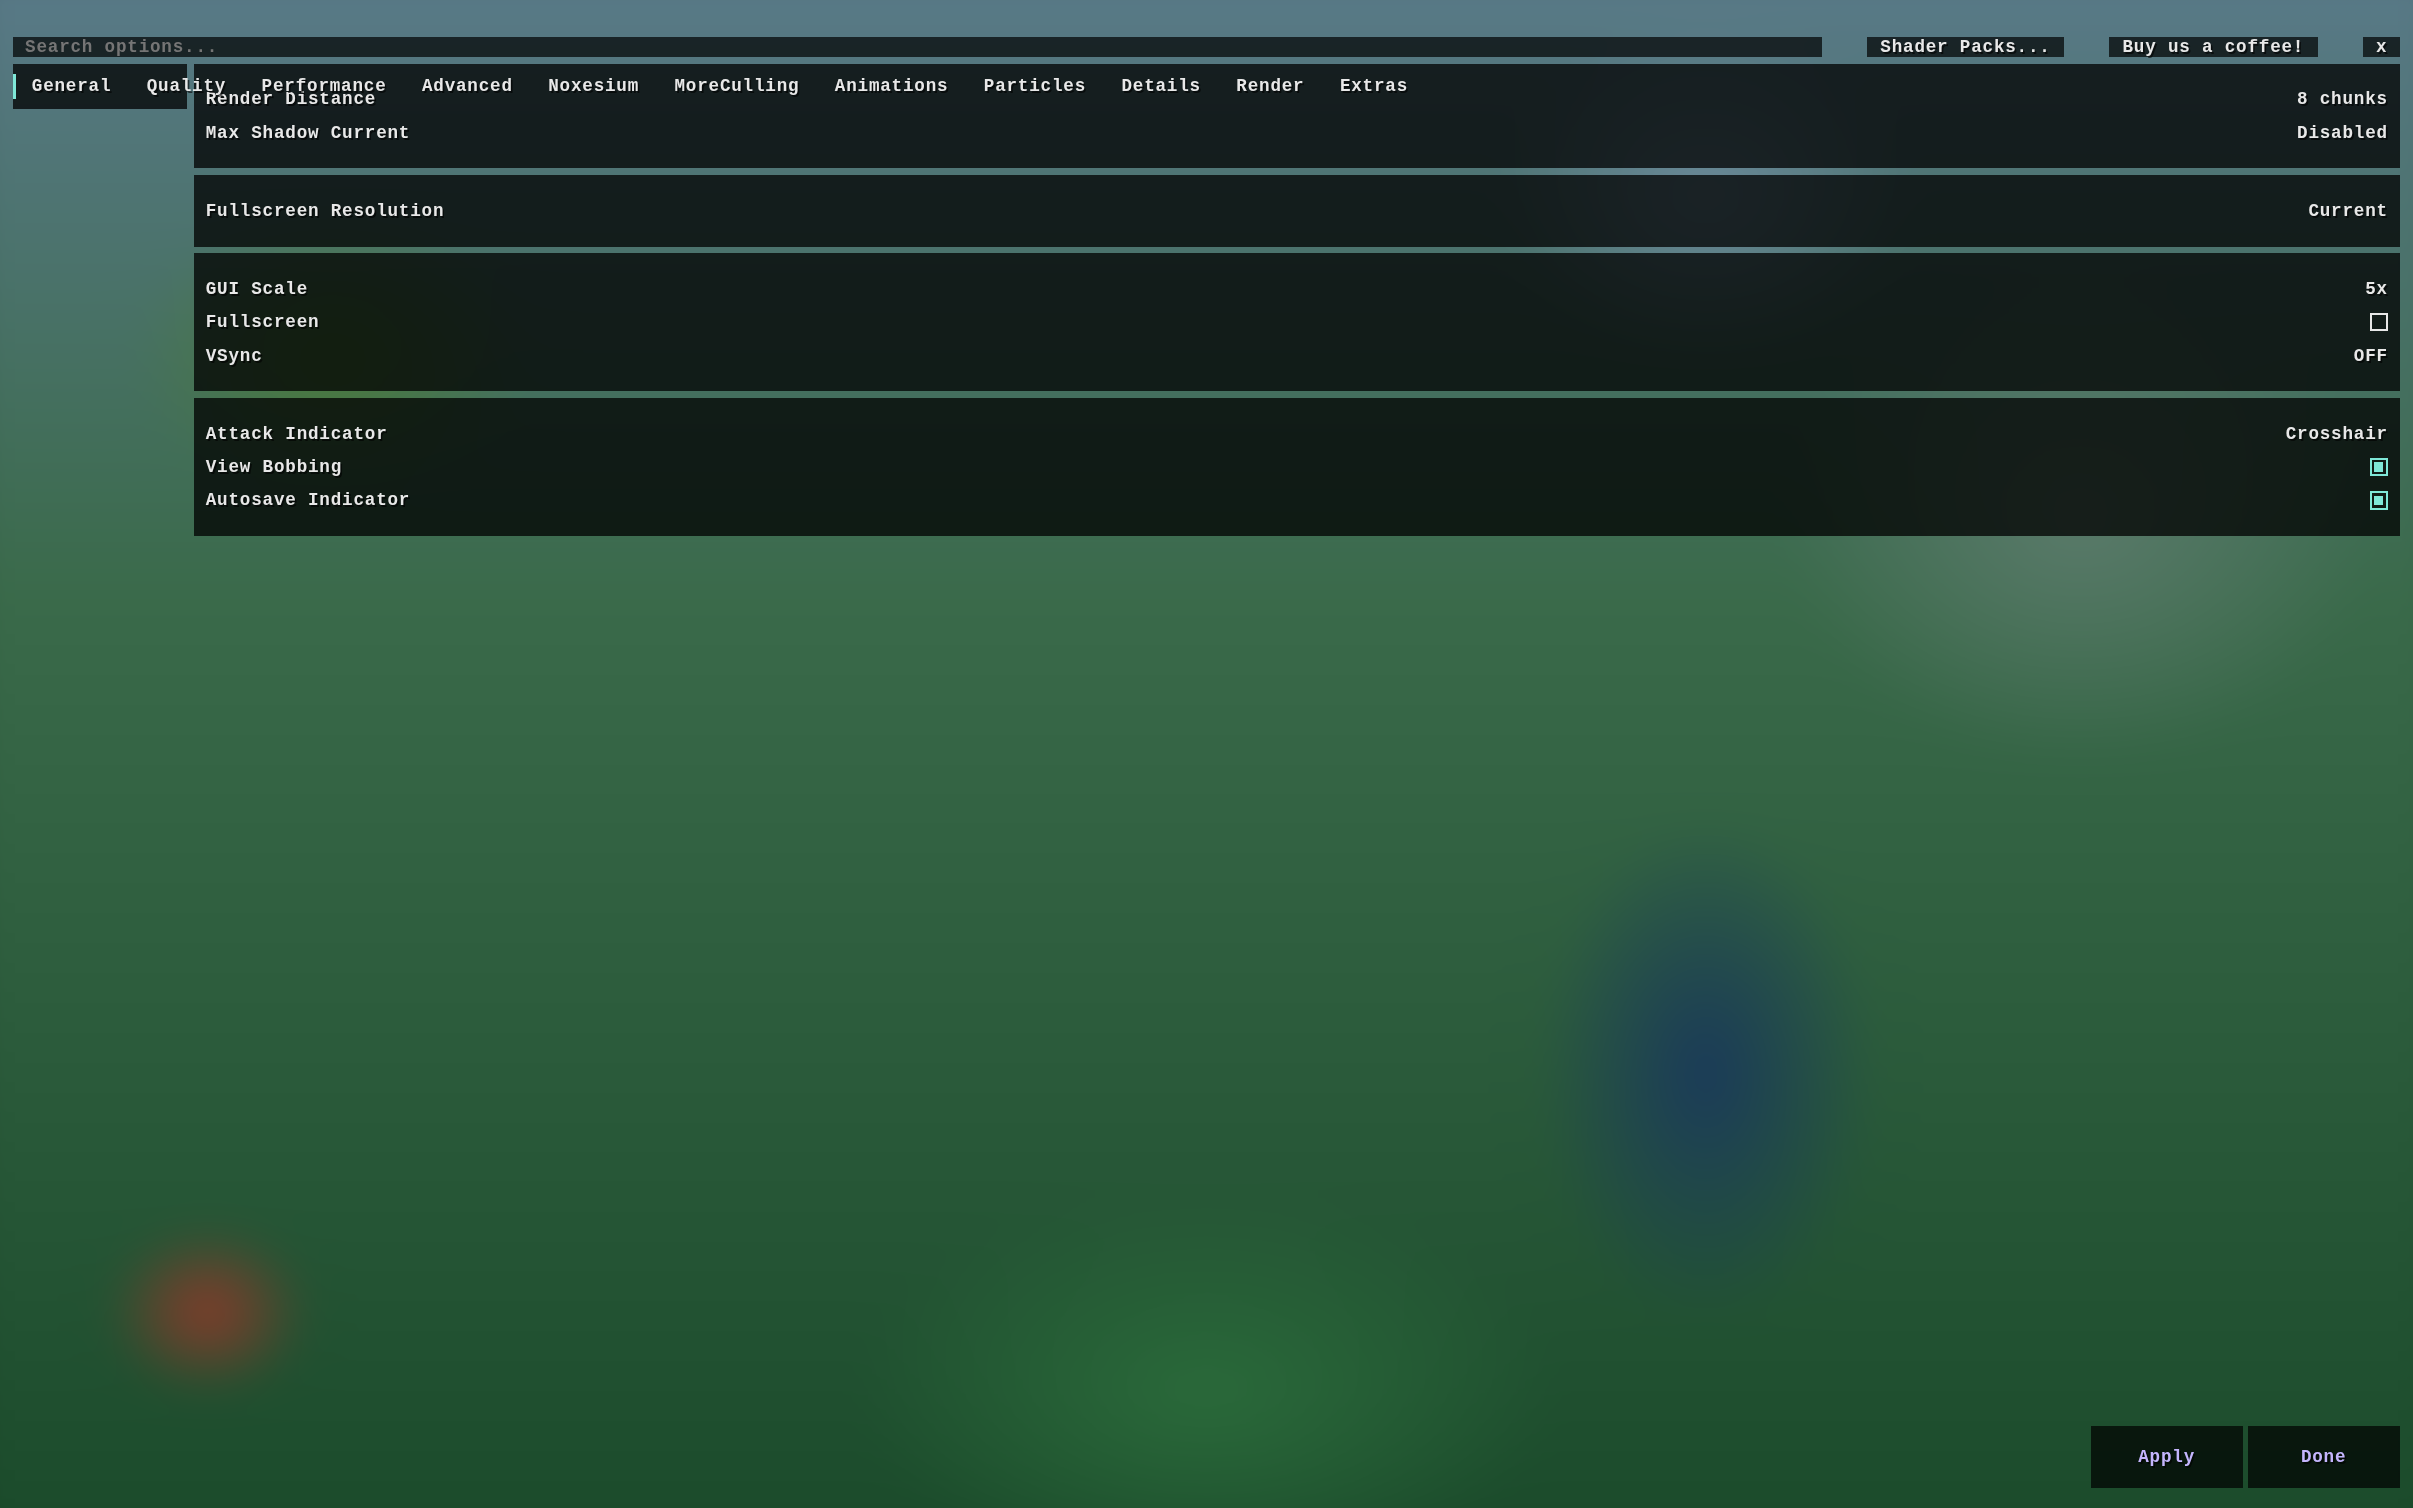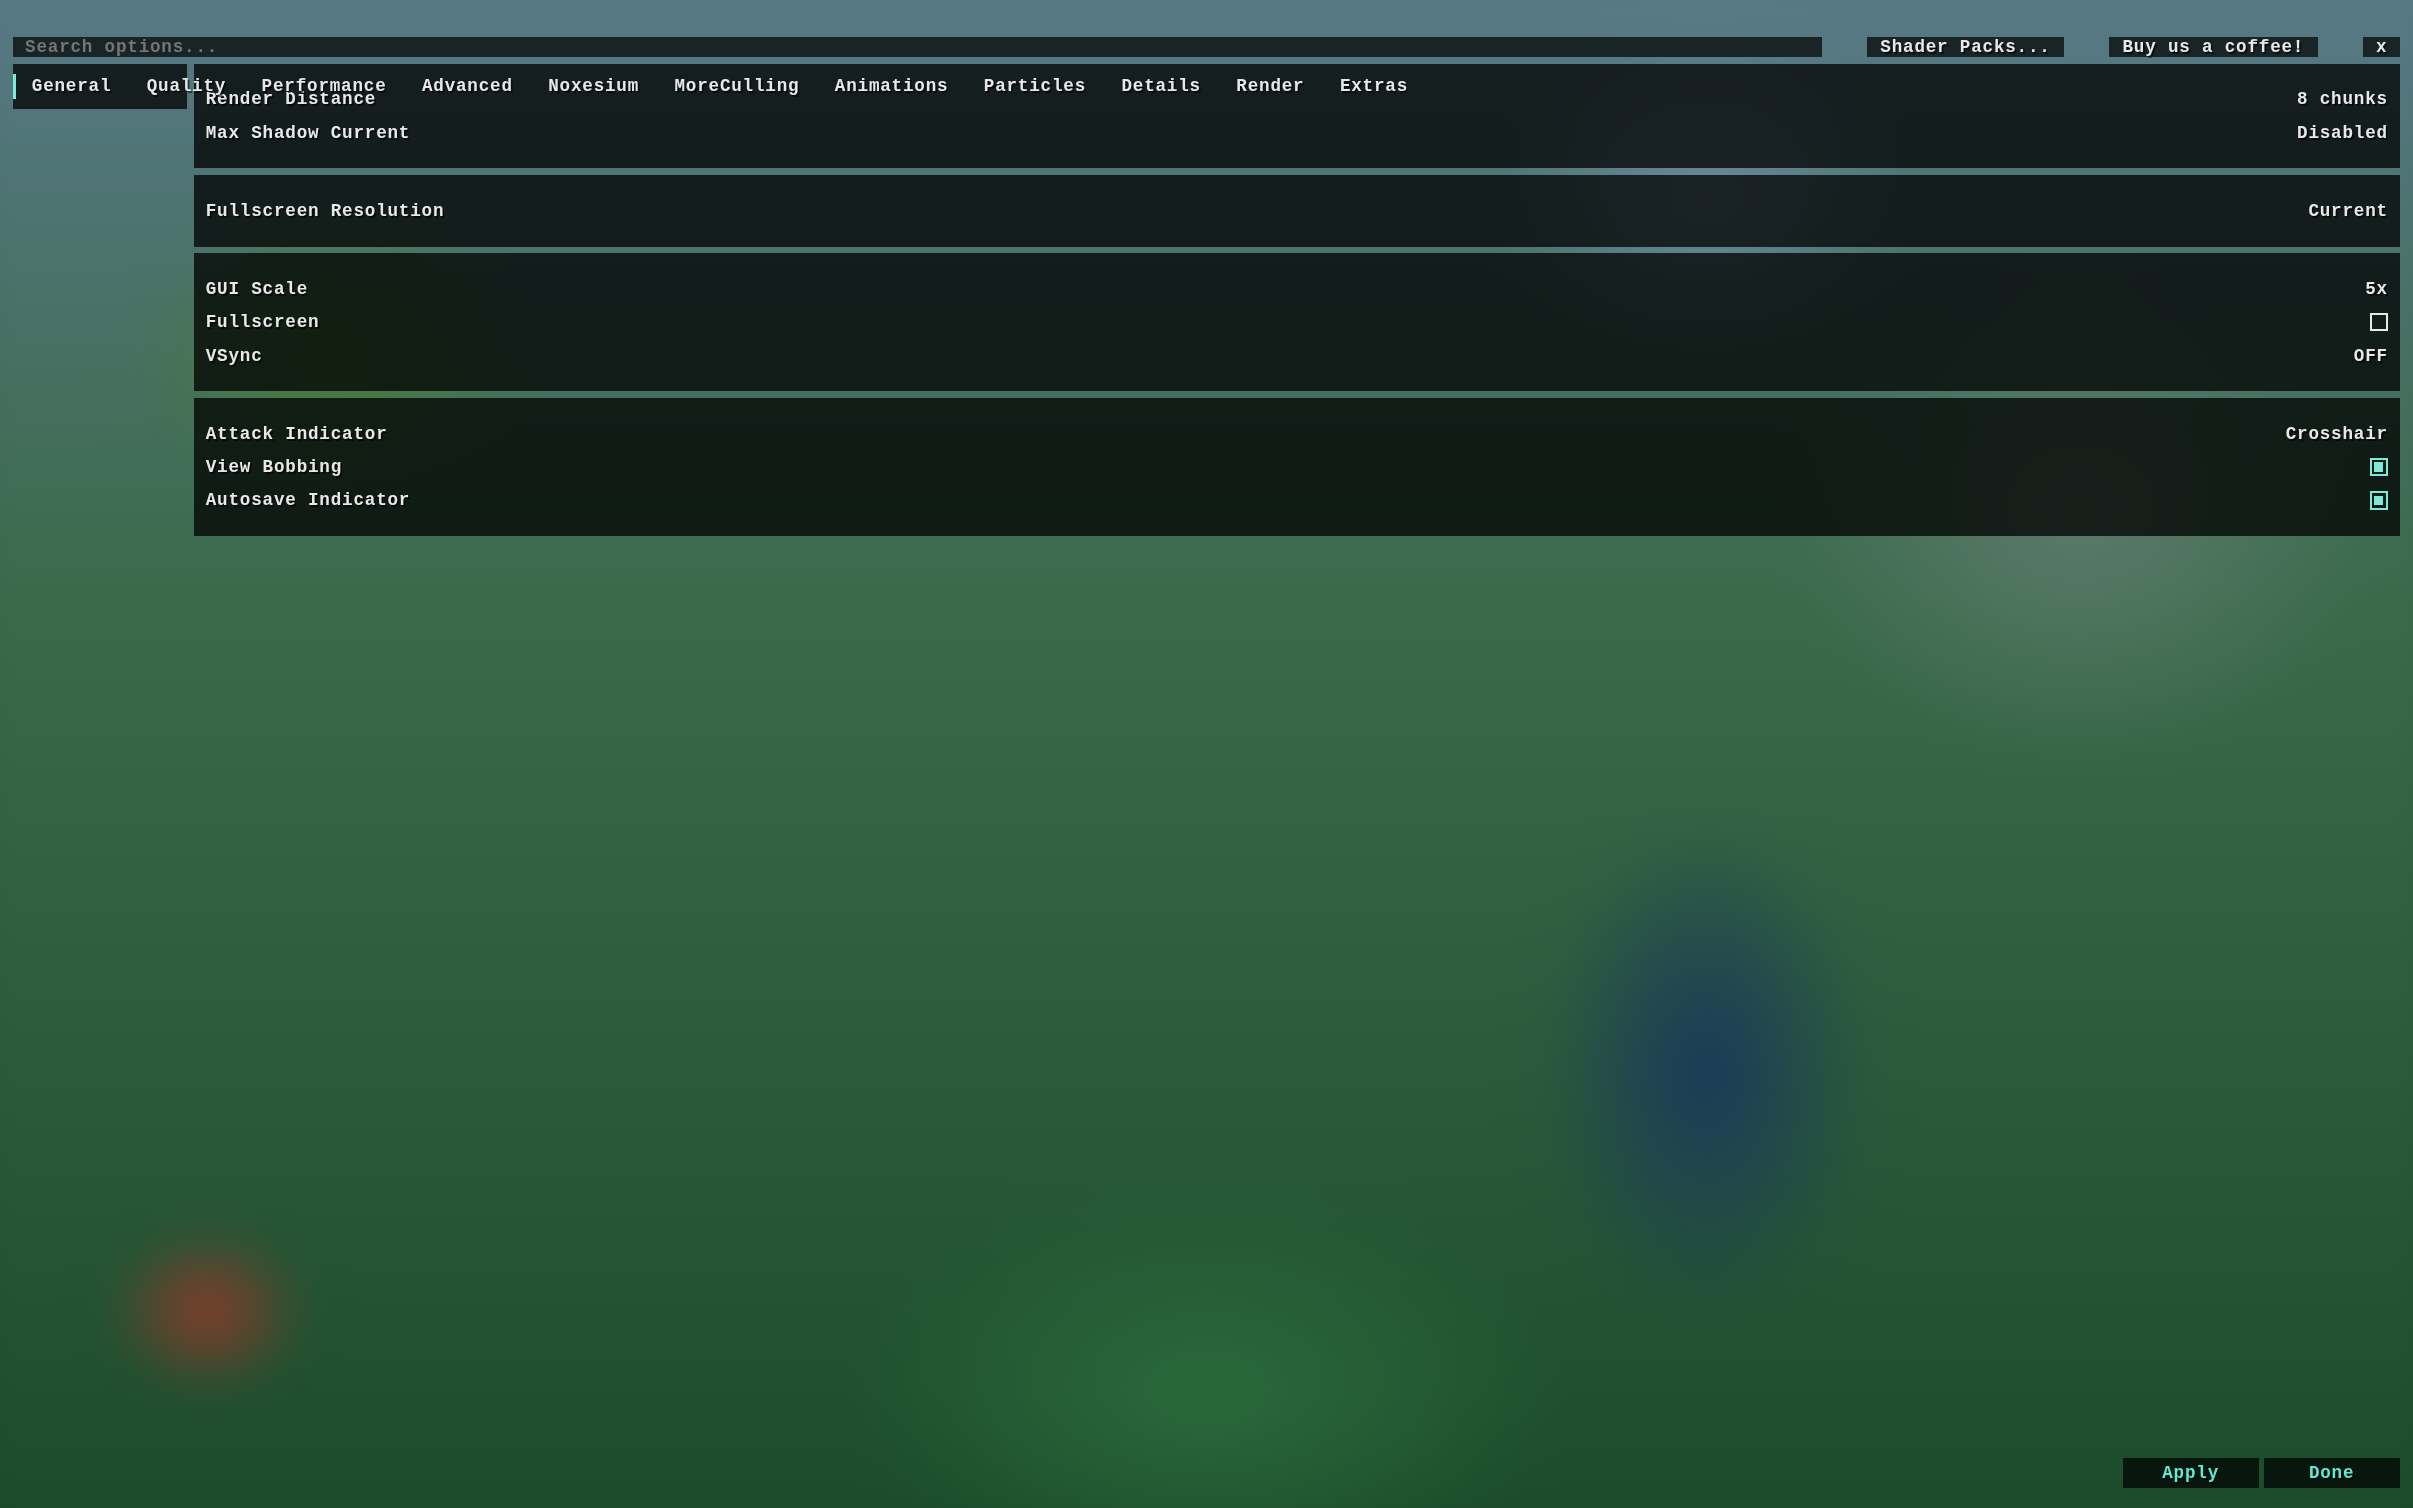--- a/index.html
+++ b/index.html
@@ -157,27 +157,27 @@
   
   .footer {
     position: absolute;
     bottom: 20px;
     right: 13.4px;
     display: flex;
     gap: 5px;
   }
   .footbtn {
     background: rgba(0,0,0,0.7);
-    color: #5eead4;
+    color: #c4b5fd;
     border: none;
     font-family: inherit;
     font-weight: bold;
     font-size: 17.6px;
-    padding: 5px 0;
-    width: 136px;
+    padding: 21px 0;
+    width: 152px;
     cursor: pointer;
     letter-spacing: 0.8px;
     text-shadow: 1.7px 1.7px 0 rgba(0,0,0,0.6);
   }
 </style>
 </head>
 <body>
 
 <div class="bg"></div>
 

